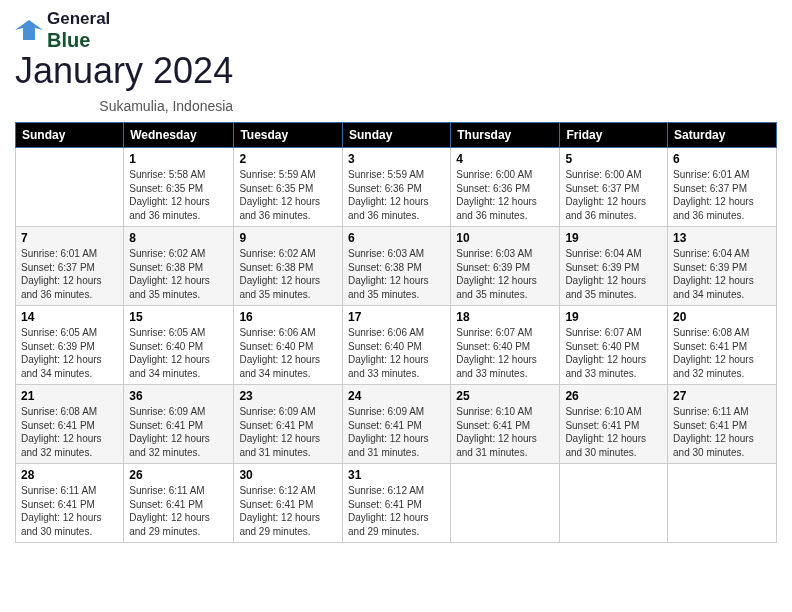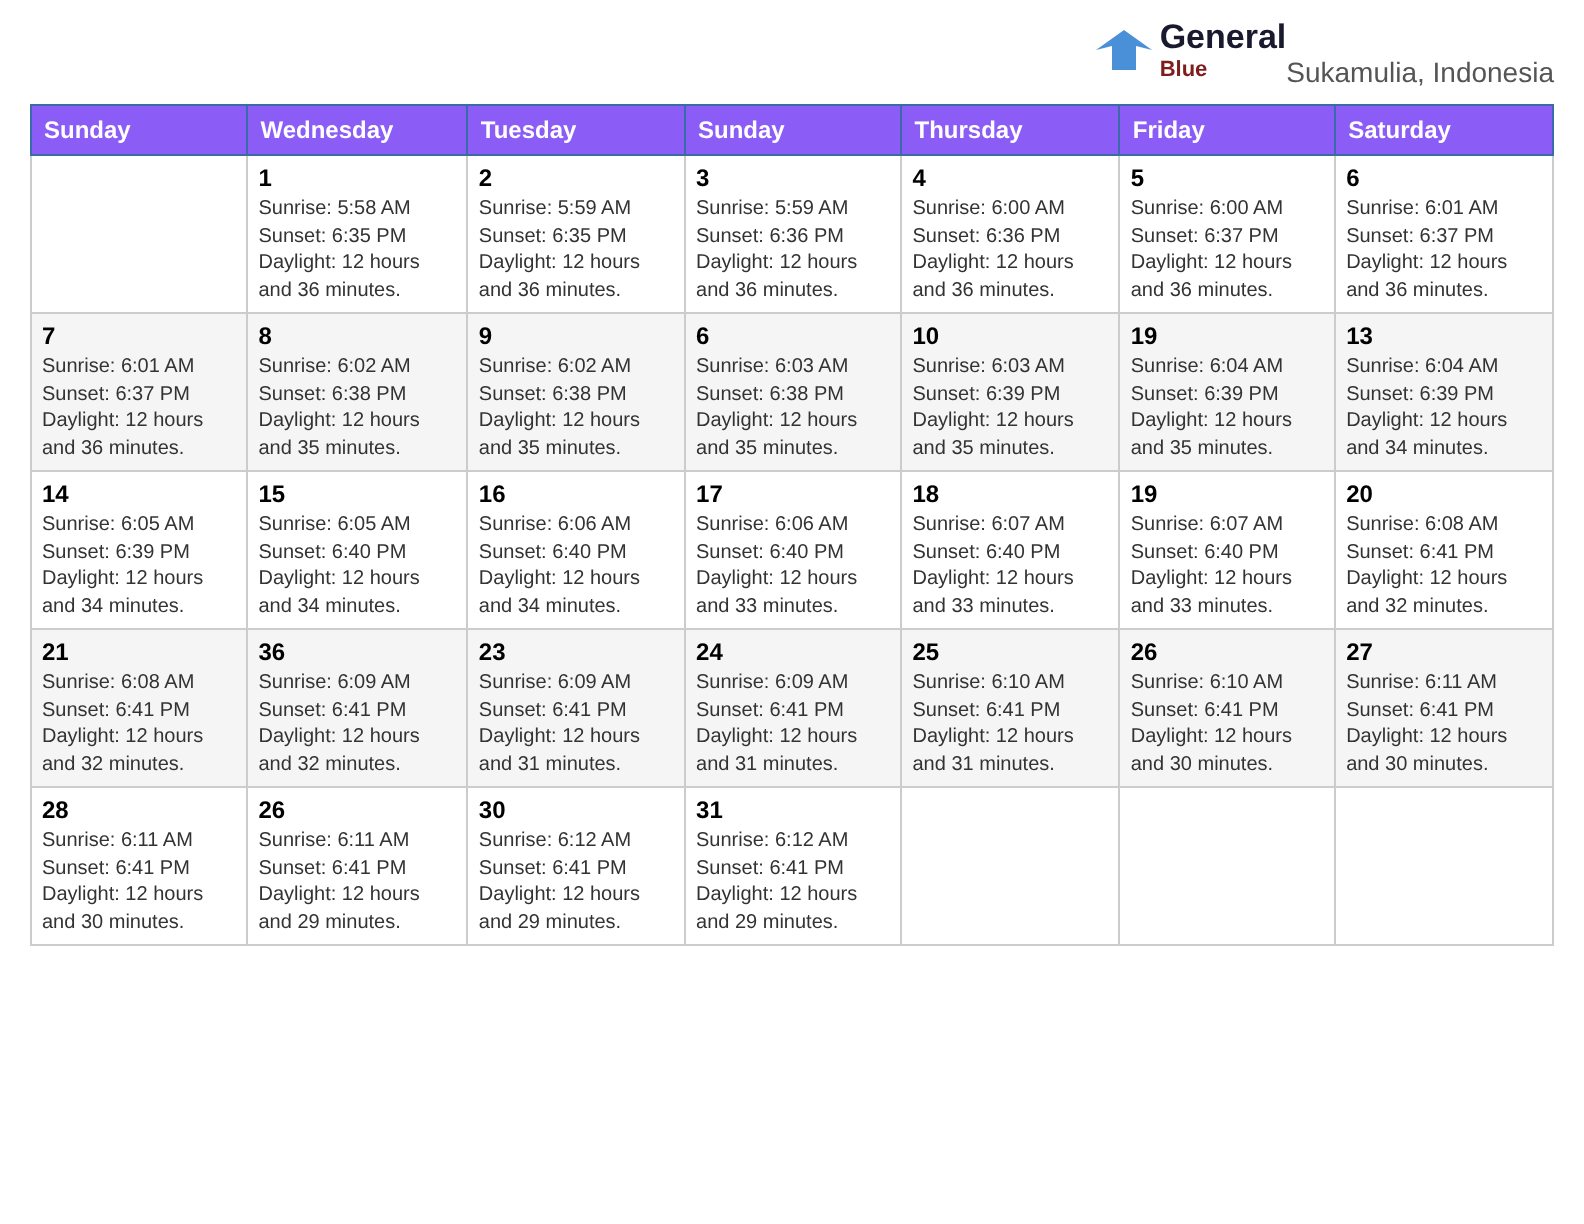--- a/index.html
+++ b/index.html
@@ -11,23 +11,24 @@
       overflow: hidden;
     }
     .page {
       width: 792px;
       min-height: 612px;
       background: #fff;
       padding: 10px 15px 10px 15px;
     }
     .header {
       display: flex;
-      justify-content: flex-end;
+      justify-content: center;
       align-items: flex-start;
       margin-bottom: 8px;
+      flex-direction: column;
     }
     .logo {
       display: flex;
       align-items: center;
       gap: 4px;
     }
     .logo-bird {
       width: 28px;
       height: 28px;
     }
@@ -36,29 +37,29 @@
     }
     .month-title {
       font-size: 36px;
       font-weight: 300;
       color: #1a1a2e;
       line-height: 1.1;
     }
     .location {
       font-size: 14px;
       color: #555;
-      margin-top: 18px;
+      margin-top: 8px;
     }
     .calendar {
       width: 100%;
       border-collapse: collapse;
       font-size: 10.5px;
     }
     .calendar thead tr th {
-      background: #8b5cf6;
+      background: #000000;
       color: #fff;
       font-weight: bold;
       padding: 5px 6px;
       text-align: left;
       font-size: 12px;
       border: 1px solid #3a6aaa;
     }
     .calendar tbody tr td {
       vertical-align: top;
       border: 1px solid #ccc;
@@ -88,24 +89,25 @@
 <body>
 
 <div class="page">
   <div class="header">
     <div class="logo">
       <svg class="logo-bird" viewBox="0 0 28 28" xmlns="http://www.w3.org/2000/svg">
         <polygon points="14,4 28,14 20,12 20,24 8,24 8,12 0,14" fill="#4a90d9"></polygon>
       </svg>
       <div>
         <div style="font-size:17px;font-weight:bold;color:#1a1a2e;line-height:1.1;">General</div>
-        <div style="font-size:11px;font-weight:bold;color:#7f1d1d;line-height:1.1;">Blue</div>
+        <div style="font-size:20px;font-weight:bold;color:#14532d;line-height:1.1;">Blue</div>
       </div>
     </div>
     <div class="title-block">
+      <div class="month-title">January 2024</div>
       <div class="location">Sukamulia, Indonesia</div>
     </div>
   </div>
 
   <table class="calendar">
     <thead>
       <tr>
       <th>Sunday</th>
           <th>Wednesday</th>
           <th>Tuesday</th>

